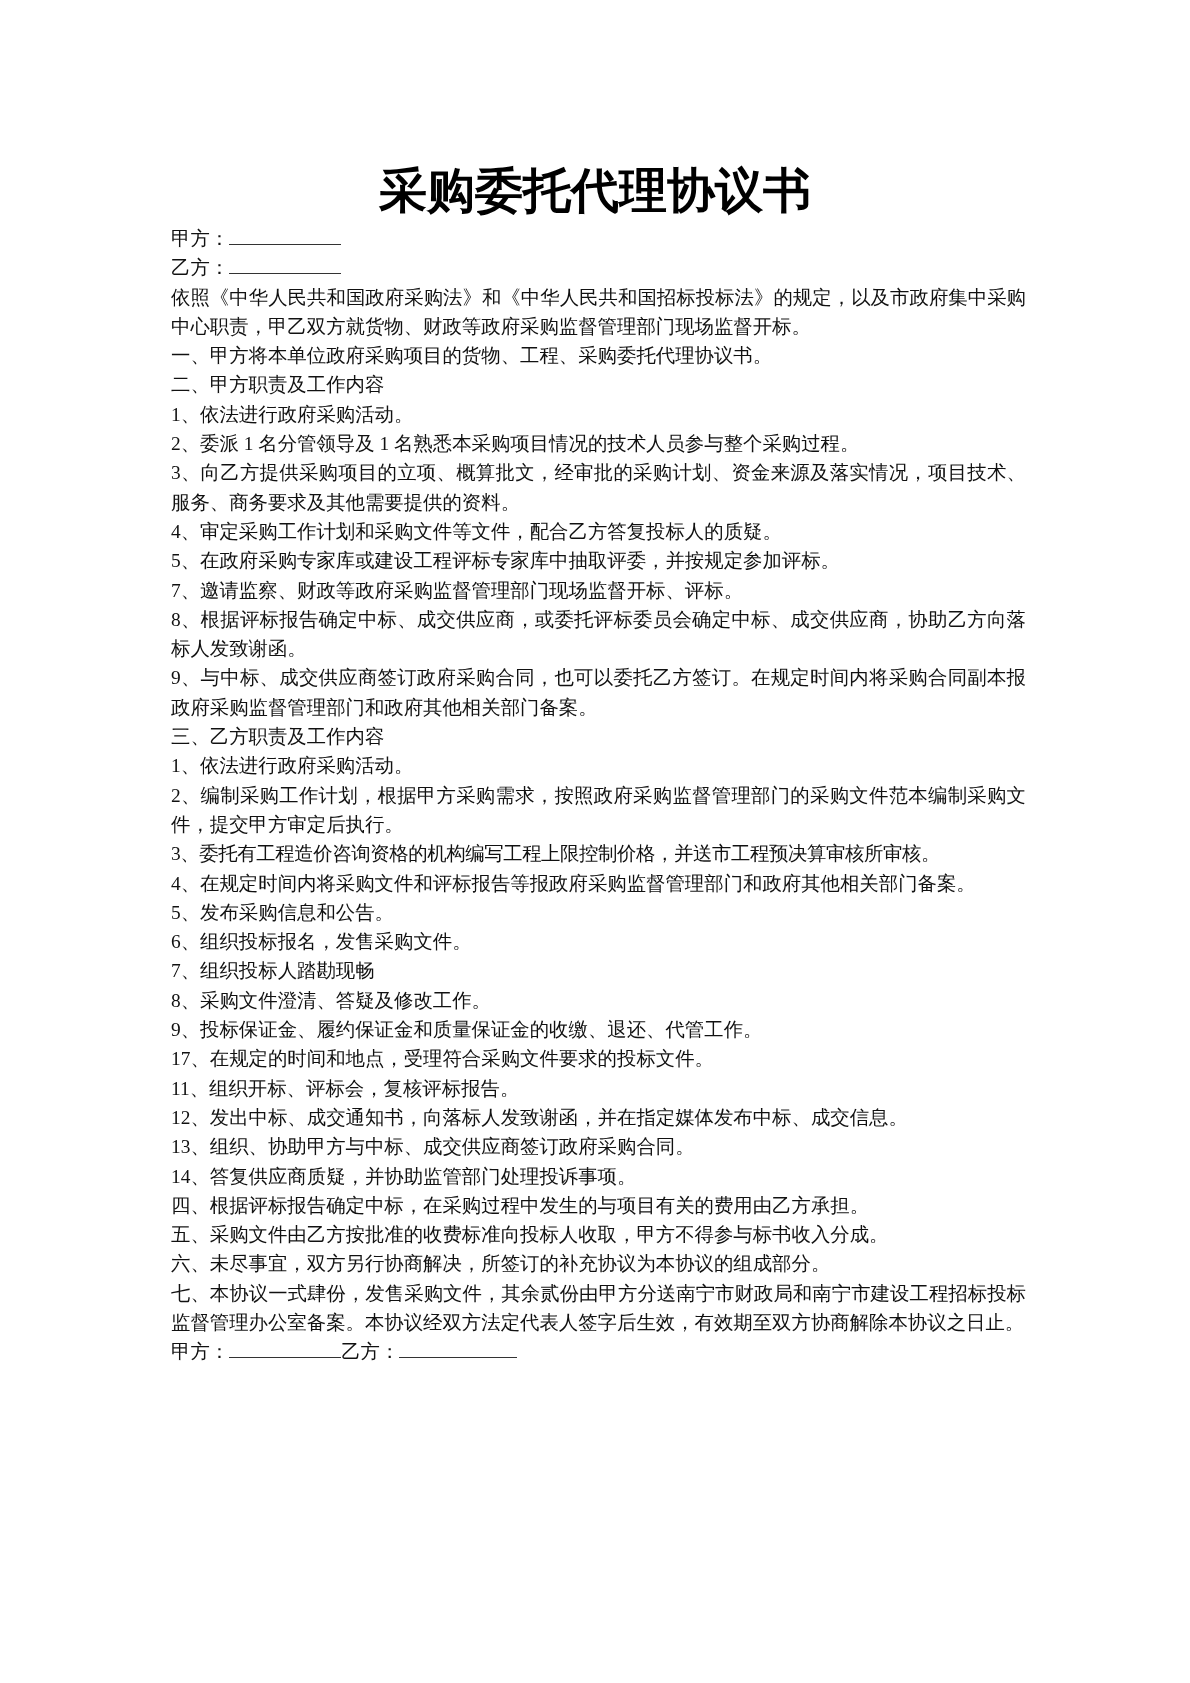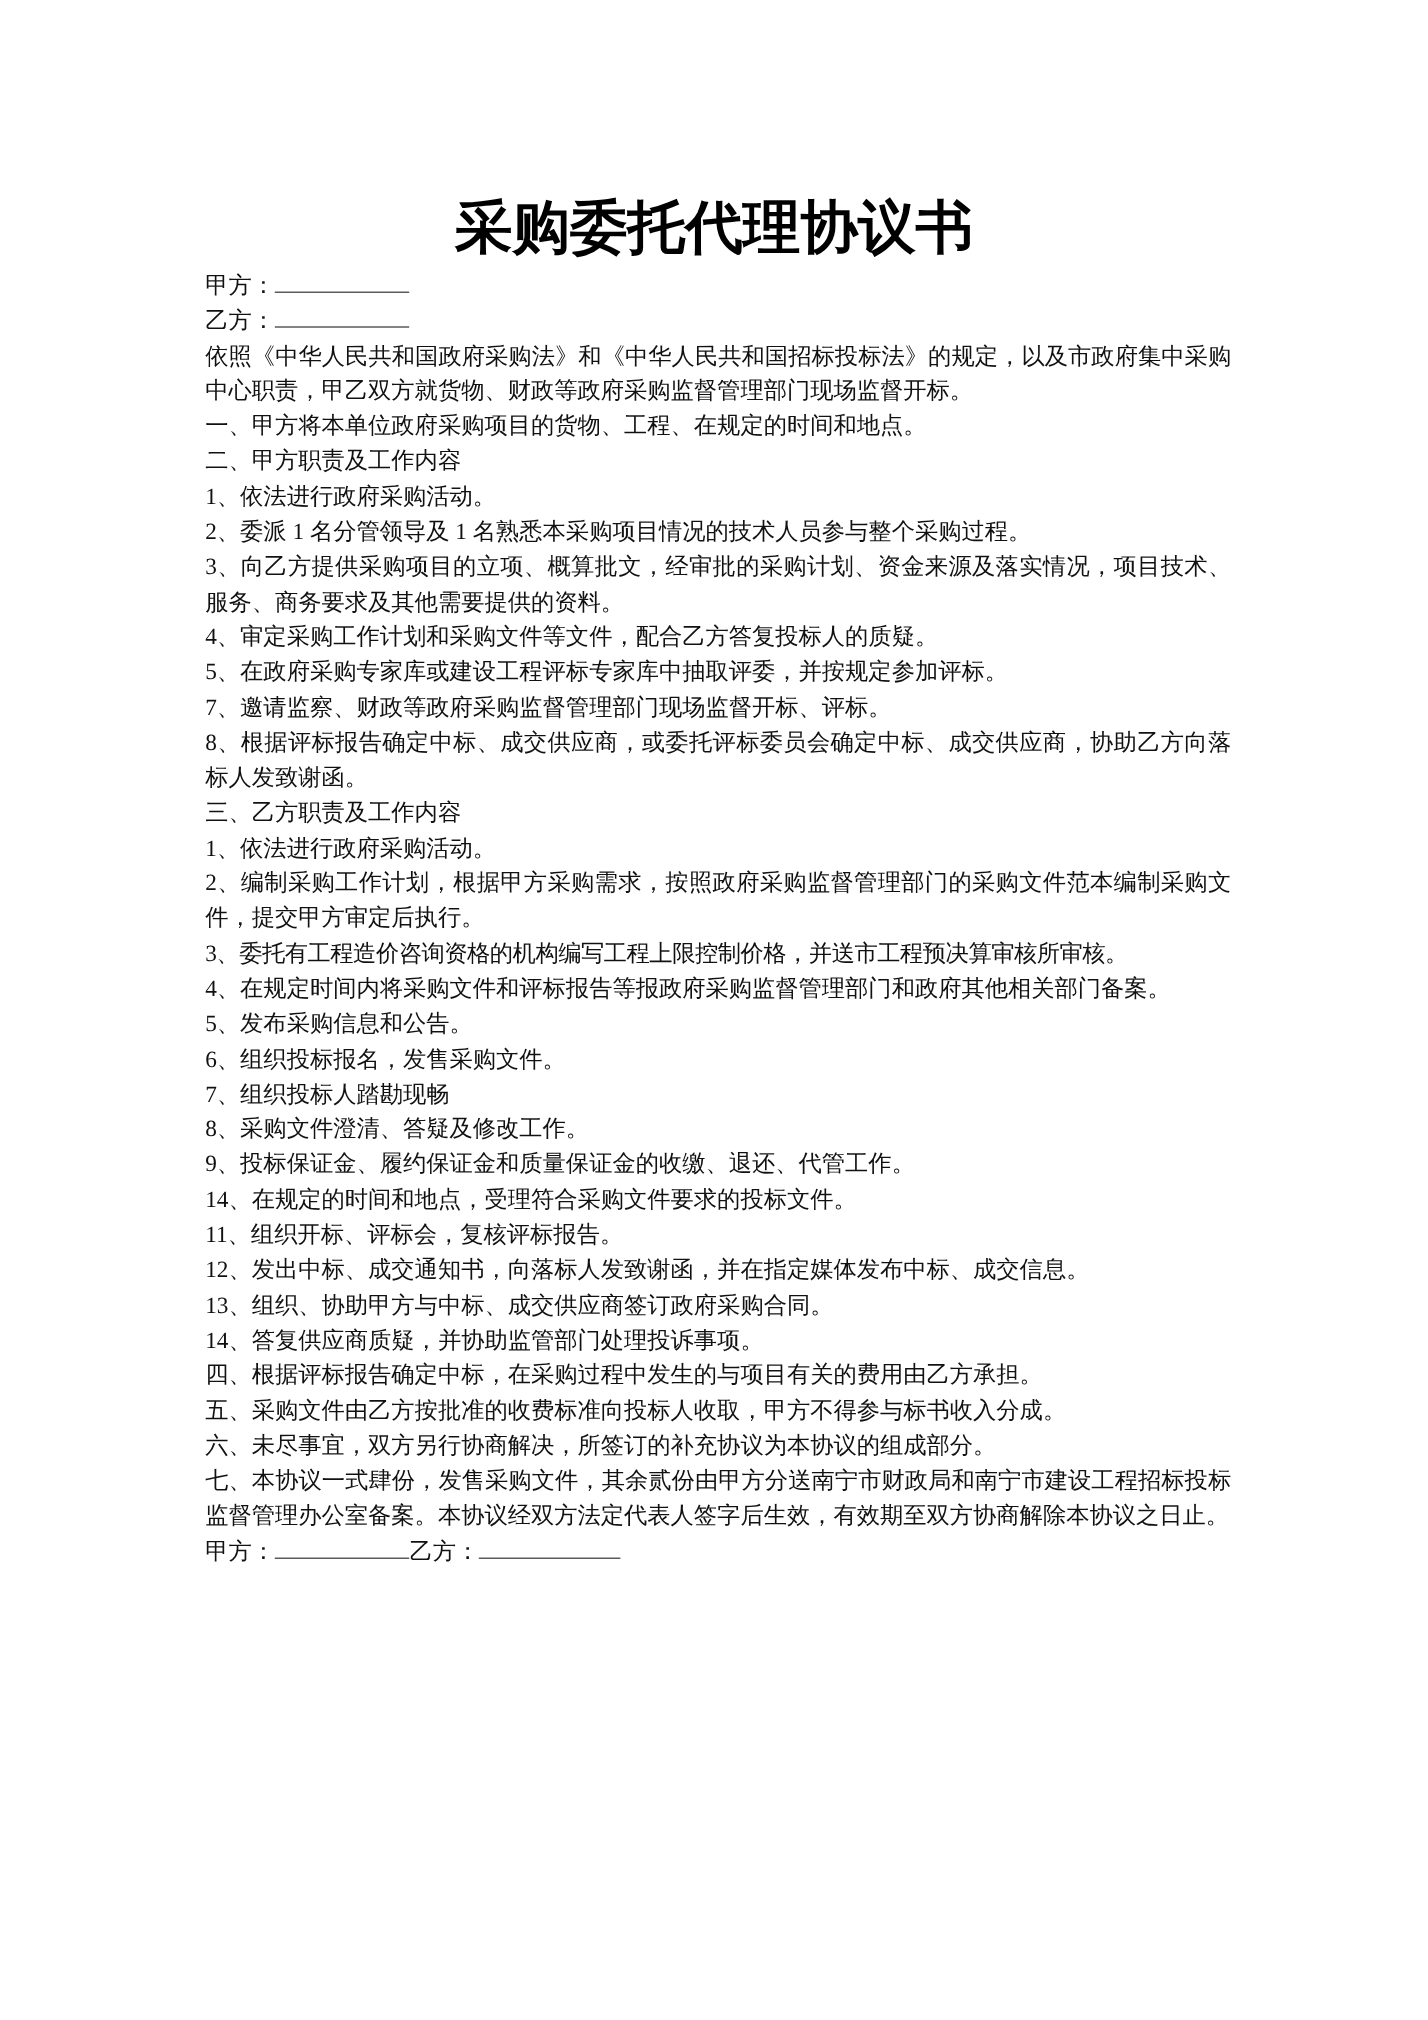--- a/index.html
+++ b/index.html
@@ -29,42 +29,43 @@
 
   <div class="body">
     <div class="line">
       <span>甲方：</span><span class="blank w1"></span>
     </div>
     <div class="line">
       <span>乙方：</span><span class="blank w1"></span>
     </div>
 
     <div class="para">依照《中华人民共和国政府采购法》和《中华人民共和国招标投标法》的规定，以及市政府集中采购中心职责，甲乙双方就货物、财政等政府采购监督管理部门现场监督开标。</div>
-    <div class="para">一、甲方将本单位政府采购项目的货物、工程、在规定的时间和地点。</div>
+    <div class="para">一、甲方将本单位政府采购项目的货物、工程、采购委托代理协议书。</div>
 
     <div class="para">二、甲方职责及工作内容</div>
     <div class="para">1、依法进行政府采购活动。</div>
     <div class="para">2、委派 1 名分管领导及 1 名熟悉本采购项目情况的技术人员参与整个采购过程。</div>
     <div class="para">3、向乙方提供采购项目的立项、概算批文，经审批的采购计划、资金来源及落实情况，项目技术、服务、商务要求及其他需要提供的资料。</div>
     <div class="para">4、审定采购工作计划和采购文件等文件，配合乙方答复投标人的质疑。</div>
     <div class="para">5、在政府采购专家库或建设工程评标专家库中抽取评委，并按规定参加评标。</div>
     <div class="para">7、邀请监察、财政等政府采购监督管理部门现场监督开标、评标。</div>
     <div class="para">8、根据评标报告确定中标、成交供应商，或委托评标委员会确定中标、成交供应商，协助乙方向落标人发致谢函。</div>
+    <div class="para">9、与中标、成交供应商签订政府采购合同，也可以委托乙方签订。在规定时间内将采购合同副本报政府采购监督管理部门和政府其他相关部门备案。</div>
 
     <div class="para">三、乙方职责及工作内容</div>
     <div class="para">1、依法进行政府采购活动。</div>
     <div class="para">2、编制采购工作计划，根据甲方采购需求，按照政府采购监督管理部门的采购文件范本编制采购文件，提交甲方审定后执行。</div>
     <div class="para" style="white-space:nowrap;letter-spacing:-0.4px;">3、委托有工程造价咨询资格的机构编写工程上限控制价格，并送市工程预决算审核所审核。</div>
     <div class="para">4、在规定时间内将采购文件和评标报告等报政府采购监督管理部门和政府其他相关部门备案。</div>
     <div class="para">5、发布采购信息和公告。</div>
     <div class="para">6、组织投标报名，发售采购文件。</div>
     <div class="para">7、组织投标人踏勘现畅</div>
     <div class="para">8、采购文件澄清、答疑及修改工作。</div>
     <div class="para">9、投标保证金、履约保证金和质量保证金的收缴、退还、代管工作。</div>
-    <div class="para">14、在规定的时间和地点，受理符合采购文件要求的投标文件。</div>
+    <div class="para">17、在规定的时间和地点，受理符合采购文件要求的投标文件。</div>
     <div class="para">11、组织开标、评标会，复核评标报告。</div>
     <div class="para">12、发出中标、成交通知书，向落标人发致谢函，并在指定媒体发布中标、成交信息。</div>
     <div class="para">13、组织、协助甲方与中标、成交供应商签订政府采购合同。</div>
     <div class="para">14、答复供应商质疑，并协助监管部门处理投诉事项。</div>
 
     <div class="para">四、根据评标报告确定中标，在采购过程中发生的与项目有关的费用由乙方承担。</div>
     <div class="para">五、采购文件由乙方按批准的收费标准向投标人收取，甲方不得参与标书收入分成。</div>
     <div class="para">六、未尽事宜，双方另行协商解决，所签订的补充协议为本协议的组成部分。</div>
     <div class="para">七、本协议一式肆份，发售采购文件，其余贰份由甲方分送南宁市财政局和南宁市建设工程招标投标监督管理办公室备案。本协议经双方法定代表人签字后生效，有效期至双方协商解除本协议之日止。</div>
 

